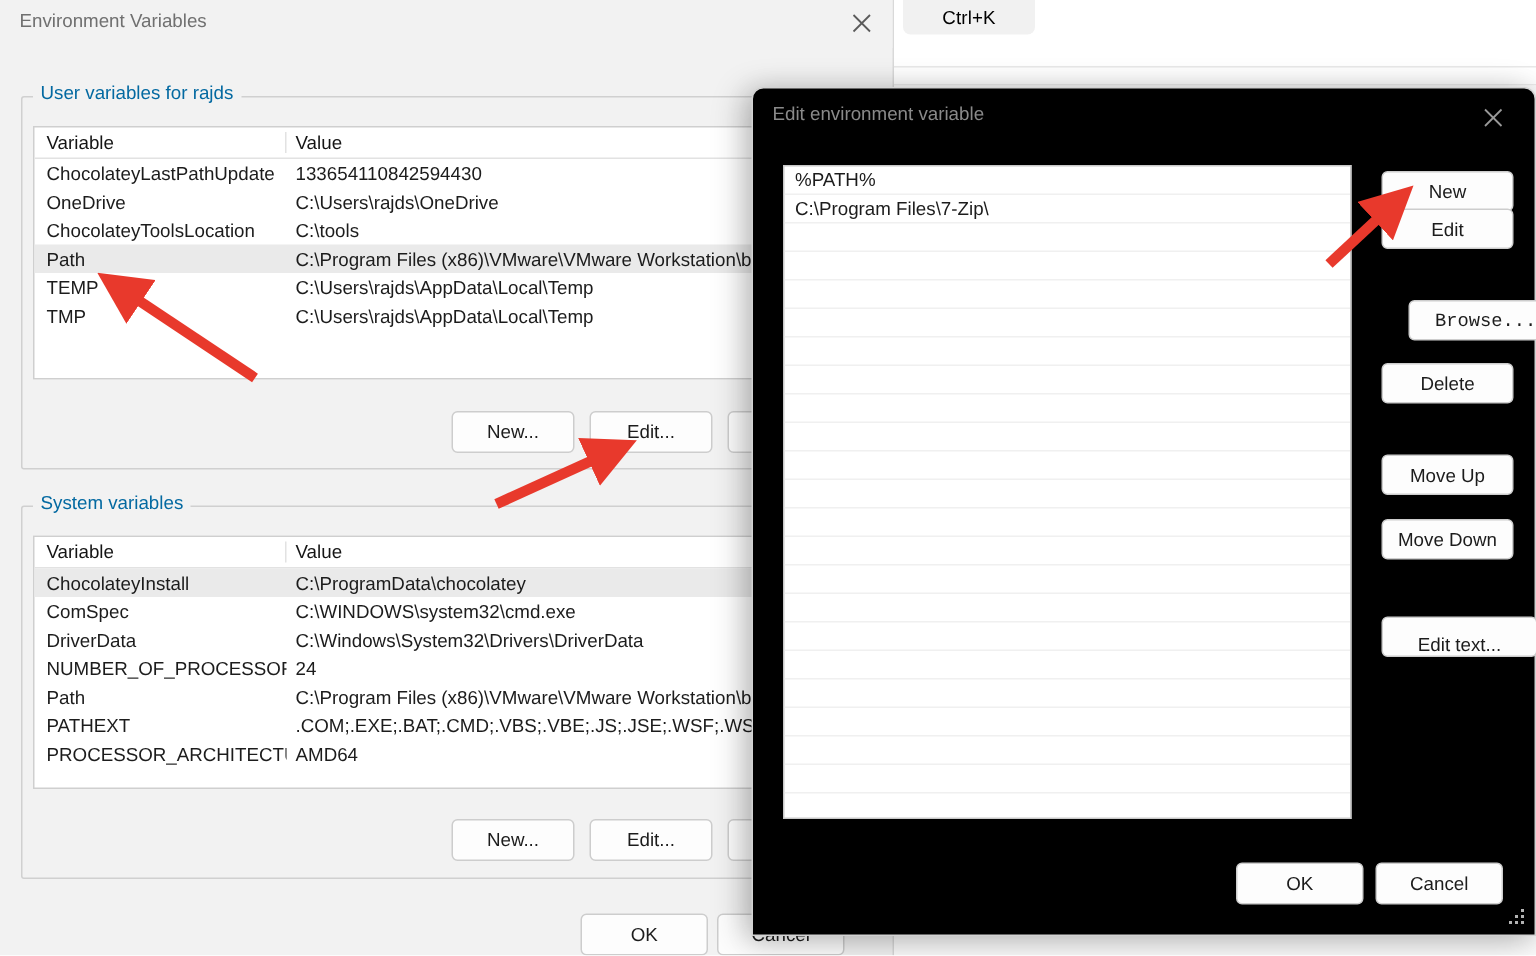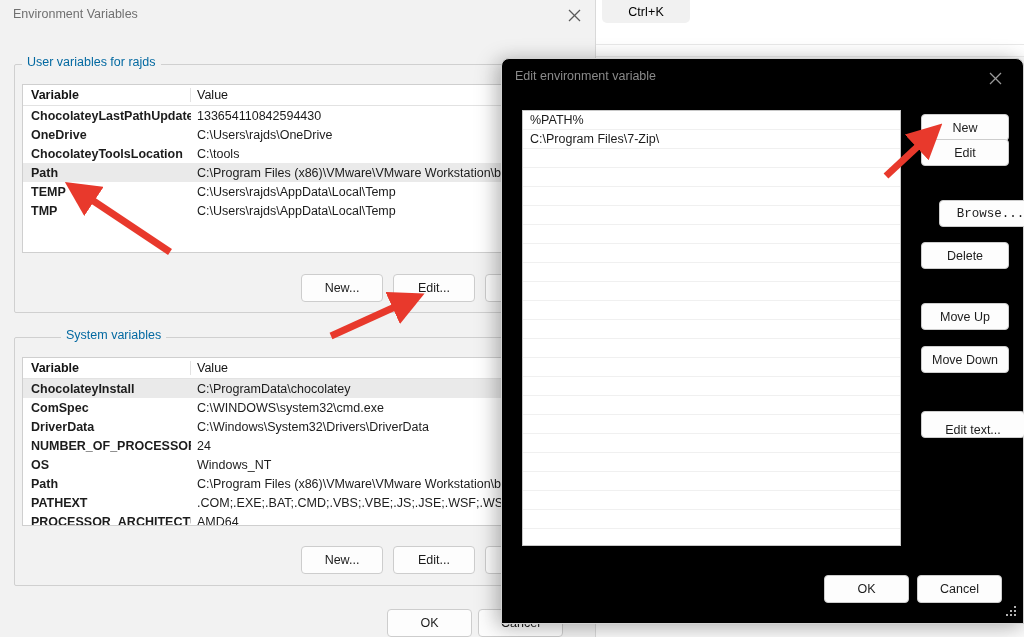--- a/index.html
+++ b/index.html
@@ -132,21 +132,20 @@
   }
   .grid-row.selected {
     background: #eaeaea;
   }
   .cell-var {
     width: 168px;
     flex: 0 0 168px;
     padding-left: 8px;
     box-sizing: border-box;
     overflow: hidden;
-    font-weight: bold;
   }
   .cell-val {
     flex: 1 1 auto;
     padding-left: 6px;
     box-sizing: border-box;
     overflow: hidden;
   }
   .grid-row.header .cell-var { border-right: 1px solid #e2e2e2; }
 
   
@@ -294,21 +293,21 @@
       <span>New...</span>
     </div>
     <div class="btn narrow" style="left:393px; top:274px;">
       <span>Edit...</span>
     </div>
     <div class="btn narrow" style="left:485px; top:274px;">
       <span></span>
     </div>
 
     <div class="group-box" style="left:14px; top:337px; width:570px; height:247px;"></div>
-    <div class="group-label" style="left:22px; top:328px;margin-left:39px;">System variables</div>
+    <div class="group-label" style="left:22px; top:328px;">System variables</div>
 
     <div class="grid" style="left:22px; top:357px; width:554px; height:169px;">
       <div class="grid-row header">
         <div class="cell-var">Variable</div>
         <div class="cell-val">Value</div>
       </div>
       <div class="grid-row selected">
         <div class="cell-var">ChocolateyInstall</div>
         <div class="cell-val">C:\ProgramData\chocolatey</div>
       </div>
@@ -316,24 +315,20 @@
         <div class="cell-var">ComSpec</div>
         <div class="cell-val">C:\WINDOWS\system32\cmd.exe</div>
       </div>
       <div class="grid-row">
         <div class="cell-var">DriverData</div>
         <div class="cell-val">C:\Windows\System32\Drivers\DriverData</div>
       </div>
       <div class="grid-row">
         <div class="cell-var">NUMBER_OF_PROCESSORS</div>
         <div class="cell-val">24</div>
-      </div>
-      <div class="grid-row">
-        <div class="cell-var">OS</div>
-        <div class="cell-val">Windows_NT</div>
       </div>
       <div class="grid-row">
         <div class="cell-var">Path</div>
         <div class="cell-val">C:\Program Files (x86)\VMware\VMware Workstation\bin</div>
       </div>
       <div class="grid-row">
         <div class="cell-var">PATHEXT</div>
         <div class="cell-val">.COM;.EXE;.BAT;.CMD;.VBS;.VBE;.JS;.JSE;.WSF;.WSH;.MSC</div>
       </div>
       <div class="grid-row">

